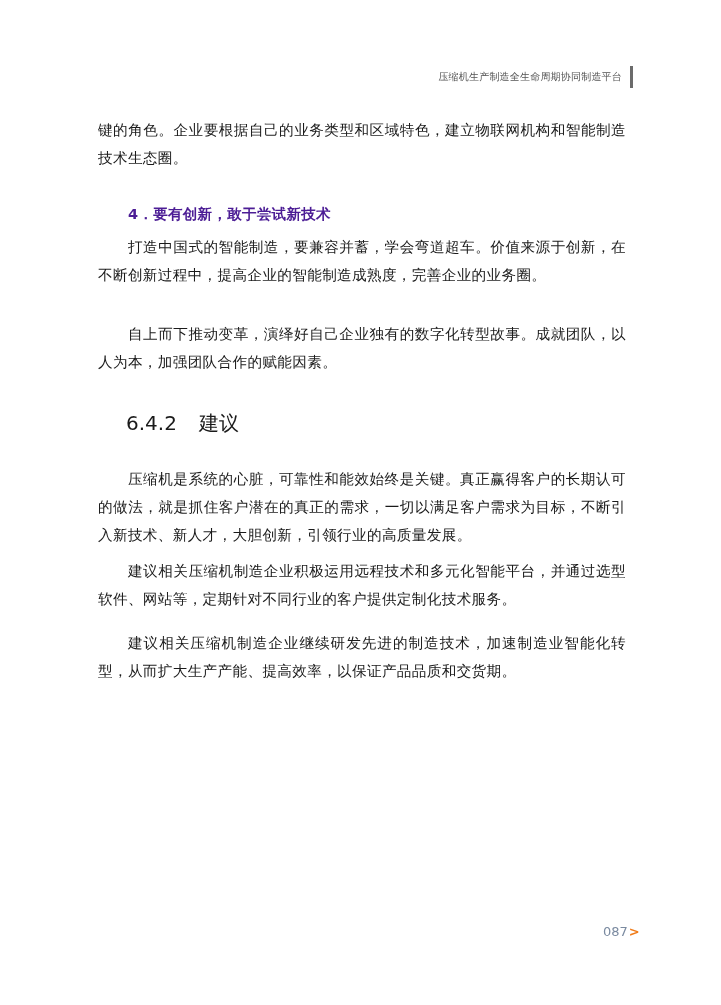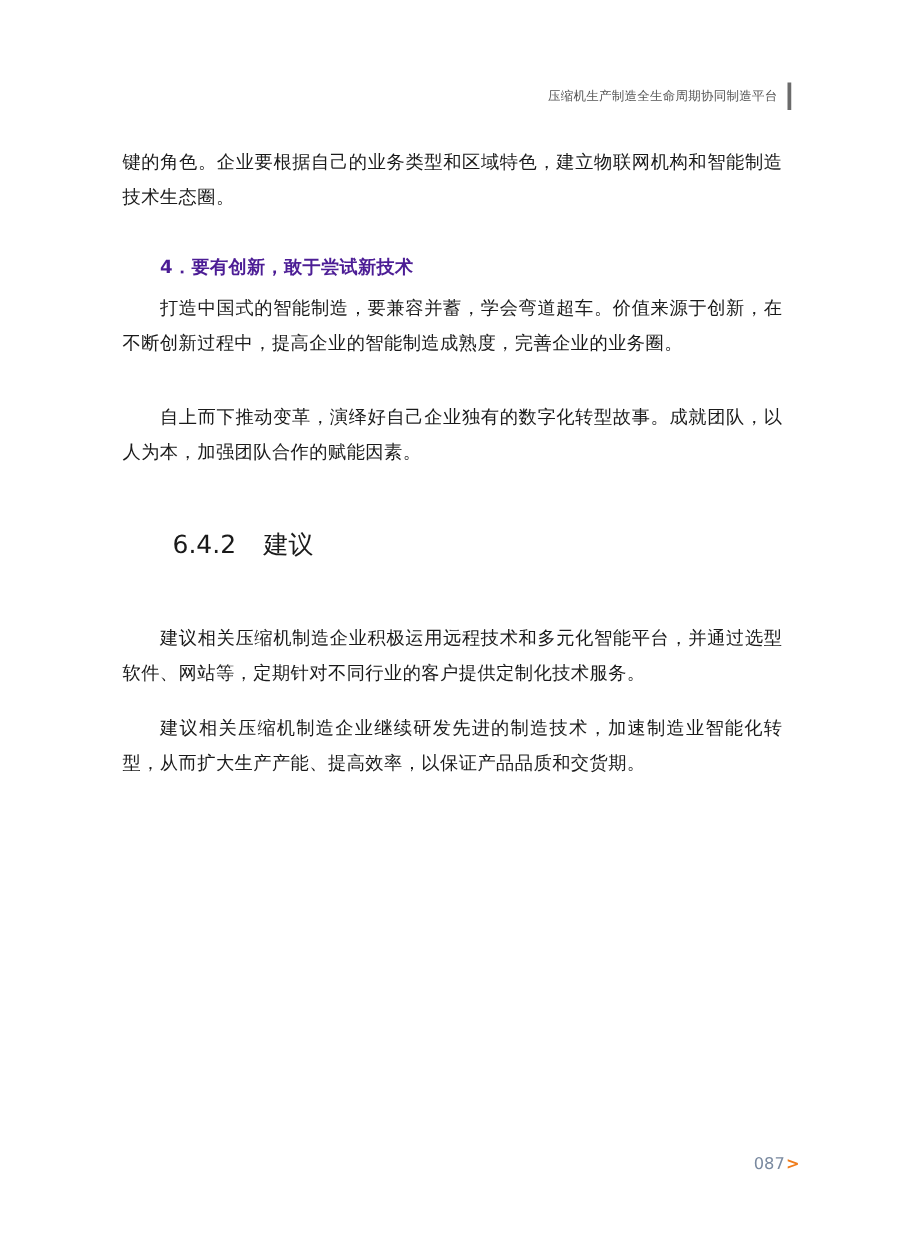--- a/index.html
+++ b/index.html
@@ -59,21 +59,21 @@
       font-size: 14.5px;
       margin: 0;
       padding-left: 30px;
       line-height: 28px;
       letter-spacing: 0.3px;
     }
     .section-heading {
       font-family: "DejaVu Sans", "Liberation Sans", sans-serif;
       font-size: 20px;
       color: #1a1a1a;
-      margin: 12px;
+      margin: 0;
       padding-left: 28px;
       line-height: 30px;
       font-weight: normal;
     }
     .section-heading .num {
       margin-right: 22px;
     }
     .page-number {
       position: absolute;
       top: 924px;
@@ -110,20 +110,21 @@
   <div style="height:28px"></div>
   <div style="height:3px"></div>
   <p class="body-text indent">自上而下推动变革，演绎好自己企业独有的数字化转型故事。成就团队，以人为本，加强团队合作的赋能因素。</p>
 
   <div style="height:32px"></div>
   <h2 class="section-heading">
     <span class="num">6.4.2</span><span>建议</span>
   </h2>
 
   <div style="height:27px"></div>
+  <p class="body-text indent">压缩机是系统的心脏，可靠性和能效始终是关键。真正赢得客户的长期认可的做法，就是抓住客户潜在的真正的需求，一切以满足客户需求为目标，不断引入新技术、新人才，大胆创新，引领行业的高质量发展。</p>
   <div style="height:8px"></div>
   <p class="body-text indent">建议相关压缩机制造企业积极运用远程技术和多元化智能平台，并通过选型软件、网站等，定期针对不同行业的客户提供定制化技术服务。</p>
   <div style="height:8px"></div>
   <div style="height:8px"></div>
   <p class="body-text indent">建议相关压缩机制造企业继续研发先进的制造技术，加速制造业智能化转型，从而扩大生产产能、提高效率，以保证产品品质和交货期。</p>
 </div>
 
 <div class="page-number">
   <span>087</span>
     <span class="chev">&gt;</span>

